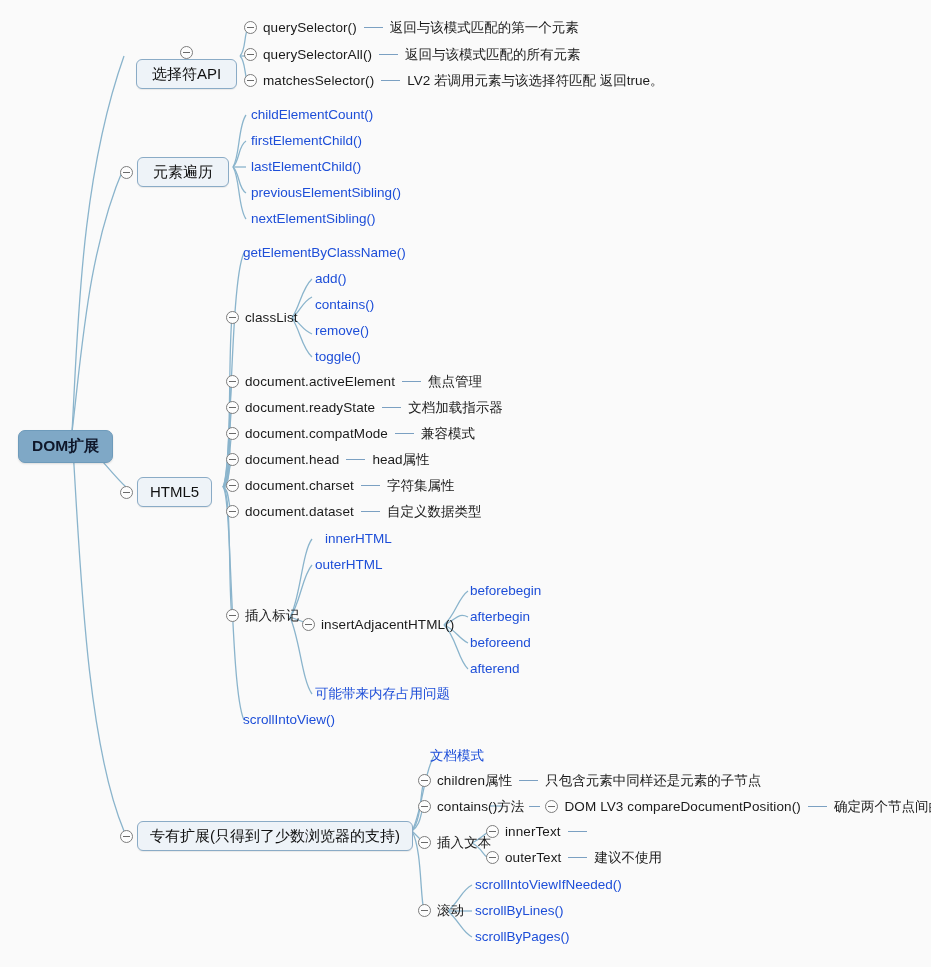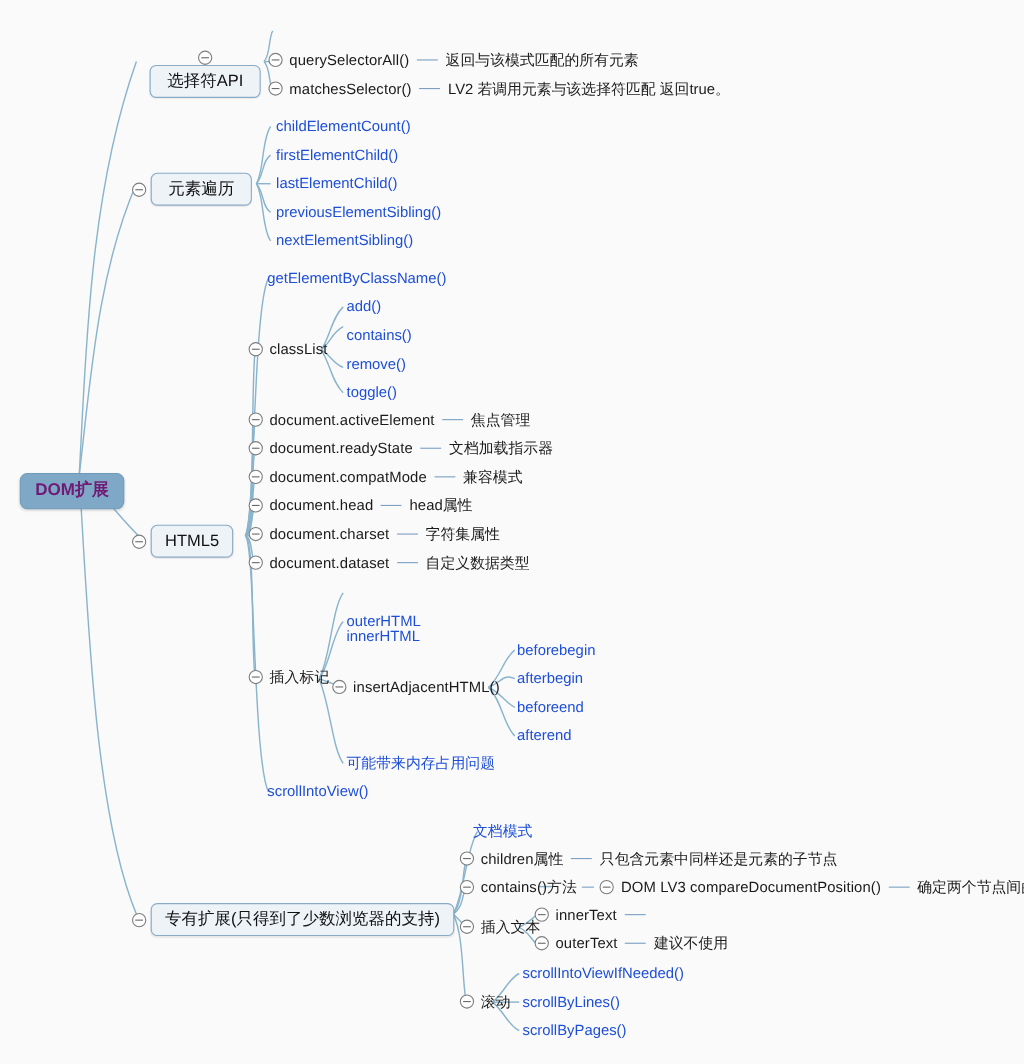--- a/index.html
+++ b/index.html
@@ -38,21 +38,21 @@
     font-size: 13.5px;
     color: #1a1a1a;
     letter-spacing: 0.1px;
   }
   
   .root-box {
     background: #7fa8c6;
     border: 1px solid #6e9bbb;
     border-radius: 7px;
     padding: 7px 13px 8px 13px;
-    color: #701a75;
+    color: #0f172a;
     font-size: 15.5px;
     font-weight: bold;
     box-shadow: 0 1px 2px rgba(0,0,0,0.12);
   }
   
   .branch-box {
     background: #eef3f8;
     border: 1px solid #8aabc6;
     border-radius: 6px;
     padding: 6px 15px 7px 15px;
@@ -182,20 +182,27 @@
   <div class="node" style="left:18px; top:430px;">
     <div class="root-box">DOM扩展</div>
   </div>
 
   <div class="node" style="left:136px; top:46px;flex-direction:column;">
     <div class="toggle"></div>
     <div class="gap4"></div>
     <div class="branch-box">选择符API</div>
   </div>
 
+  <div class="node" style="left:244px; top:21px;">
+    <div class="toggle"></div>
+    <div class="gap6"></div>
+    <span class="label">querySelector()</span>
+    <span class="dash"></span>
+    <span class="desc">返回与该模式匹配的第一个元素</span>
+  </div>
 
   <div class="node" style="left:244px; top:48px;">
     <div class="toggle"></div>
     <div class="gap6"></div>
     <span class="label">querySelectorAll()</span>
     <span class="dash"></span>
     <span class="desc">返回与该模式匹配的所有元素</span>
   </div>
 
   <div class="node" style="left:244px; top:74px;">
@@ -297,21 +304,21 @@
     <span class="label">document.dataset</span>
     <span class="dash"></span>
     <span class="desc">自定义数据类型</span>
   </div>
 
   <div class="node" style="left:226px; top:609px;">
     <div class="toggle"></div>
     <div class="gap6"></div>
     <span class="label">插入标记</span>
   </div>
-  <div class="node" style="left:315px; top:532px;margin-top:40px;">
+  <div class="node" style="left:325px; top:532px;">
     <span class="leaf">innerHTML</span>
   </div>
   <div class="node" style="left:315px; top:558px;">
     <span class="leaf">outerHTML</span>
   </div>
   <div class="node" style="left:302px; top:618px;">
     <div class="toggle"></div>
     <div class="gap6"></div>
     <span class="label">insertAdjacentHTML()</span>
   </div>

